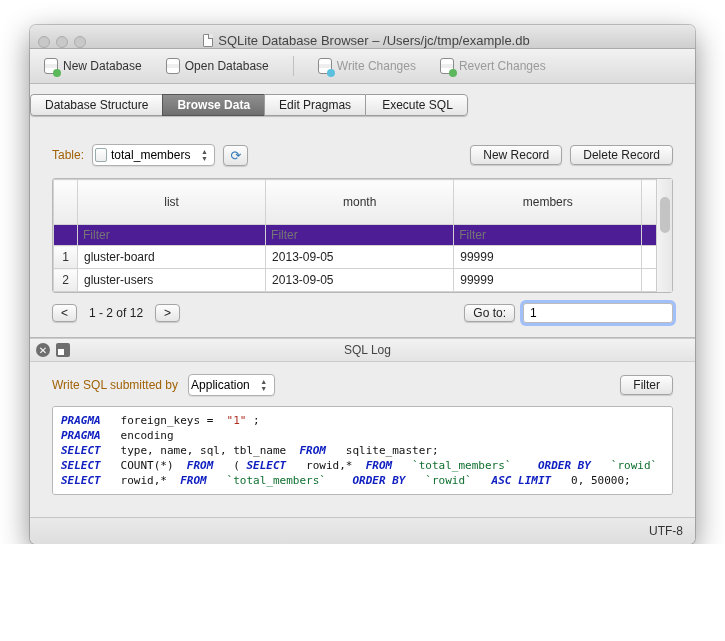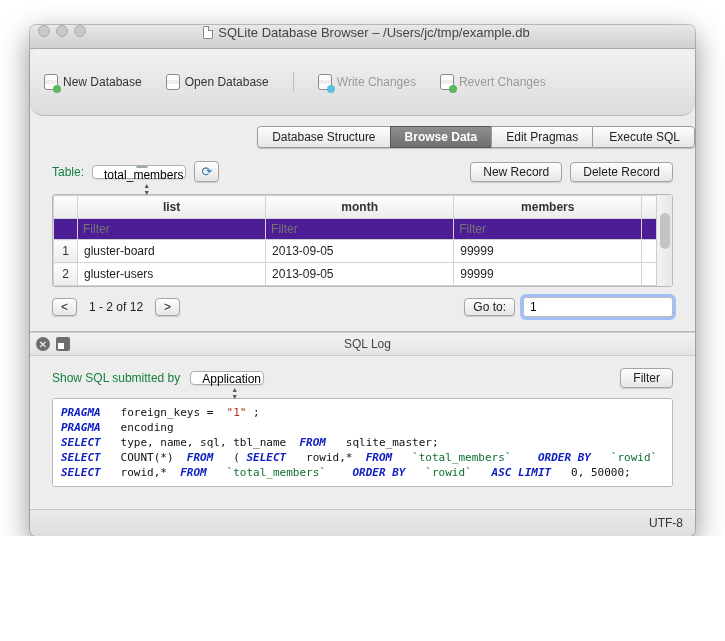--- a/index.html
+++ b/index.html
@@ -4,71 +4,71 @@
 <style>
   * { box-sizing: border-box; margin: 0; padding: 0; }
   body { font-family: "Lucida Grande", Arial, sans-serif; font-size: 12px; background: #fff; }
   .window {
     width: 665px; margin: 25px auto 0; border-radius: 6px; overflow: hidden;
     box-shadow: 0 10px 30px rgba(0,0,0,0.45), 0 0 0 1px rgba(0,0,0,0.2);
     background: #ededed;
   }
   .titlebar {
     height: 24px; background: linear-gradient(#e8e8e8,#cfcfcf);
-    border-bottom: 1px solid #aaa; display: flex; align-items: flex-start; padding: 0 8px;
+    border-bottom: 1px solid #aaa; display: flex; align-items: flex-end; padding: 0 8px;
   }
   .tl-buttons { display: flex; gap: 6px; margin-right: 10px; }
   .tl-dot { width: 12px; height: 12px; border-radius: 50%; background: #c8c8c8; border: 1px solid #aaa; }
   .titlebar .title { flex: 1; text-align: center; color: #444; font-size: 13px; display: flex; justify-content: center; align-items: center; gap: 5px; margin-left: -50px;}
   .doc-icon { width: 10px; height: 13px; background:#fff; border:1px solid #888; border-radius:1px; position:relative;}
   .doc-icon::after{content:""; position:absolute; right:-1px; top:-1px; width:4px; height:4px; background:#e8e8e8; border-left:1px solid #888; border-bottom:1px solid #888;}
   .toolbar {
     background: linear-gradient(#f2f2f2,#dcdcdc); border-bottom:1px solid #b8b8b8;
-    padding: 25px 14px; display:flex; gap: 24px; border-radius: 14px;
+    padding: 9px 14px; display:flex; gap: 24px;
   }
   .tb-group { display:flex; gap:24px; }
   .tb-item { display:flex; align-items:center; gap:5px; color:#333; font-size:12px; cursor:default; }
   .tb-item.dis { color:#9a9a9a; }
   .db-icon { width:14px; height:16px; border-radius:3px; background: linear-gradient(#fff 0 33%, #eee 33% 66%, #fff 66%); border:1px solid #8a8a8a; position:relative;}
   .db-icon.green::after, .db-icon.plus::after, .db-icon.pen::after, .db-icon.rev::after {content:""; position:absolute;}
   .db-icon.plus::after{right:-4px; bottom:-4px; width:8px; height:8px; background:#5cb85c; border-radius:50%;}
   .db-icon.pen::after{right:-4px; bottom:-4px; width:8px; height:8px; background:#5bc0de; border-radius:50%;}
   .db-icon.rev::after{right:-4px; bottom:-4px; width:8px; height:8px; background:#5cb85c; border-radius:50%;}
   .sep { width:1px; background:#c0c0c0; margin: -2px 0; }
-  .tabbar { display:flex; justify-content:flex-end; margin: 10px 0 1px; }
+  .tabbar { display:flex; justify-content:flex-start; margin: 10px 0 16px; }
   .tabs { display:flex; border-radius:4px; overflow:hidden; box-shadow:0 1px 1px rgba(0,0,0,0.2);}
   .tab {
     padding: 3px 14px; background:linear-gradient(#fdfdfd,#e6e6e6);
     border:1px solid #9c9c9c; border-right:none; font-size:12px; color:#222;
   }
   .tab:last-child{border-right:1px solid #9c9c9c; border-radius:0 4px 4px 0;padding-left:16px;}
   .tab:first-child{border-radius:4px 0 0 4px;}
   .tab.active{ background:linear-gradient(#8f8f8f,#6f6f6f); color:#fff; border-color:#555;font-weight:bold;}
   .content { padding: 12px 22px 14px; }
   .row { display:flex; align-items:center; gap:8px; }
-  .label { color:#15803d; }
+  .label { color:#a16207; }
   .select {
     display:inline-flex; align-items:center; background:#fff; border:1px solid #b0b0b0;
-    border-radius:4px; height:14px; padding:0 2px 0 11px; box-shadow: inset 0 1px 0 #fff, 0 1px 1px rgba(0,0,0,0.08); flex-direction: column;
+    border-radius:4px; height:22px; padding:0 2px 0 2px; box-shadow: inset 0 1px 0 #fff, 0 1px 1px rgba(0,0,0,0.08);
   }
   .select .sel-ic { width:12px; height:14px; margin-right:4px; background:linear-gradient(#fff,#eee); border:1px solid #9aa; border-radius:2px;}
   .select .stepper { width:16px; display:flex; flex-direction:column; margin-left:6px;}
   .select .stepper span{ font-size:7px; line-height:7px; text-align:center; color:#555;}
   .btn {
     background:linear-gradient(#fdfdfd,#e6e6e6); border:1px solid #a5a5a5; border-radius:4px;
     padding:2px 12px; font-size:12px; box-shadow:0 1px 1px rgba(0,0,0,0.15); color:#222;
   }
   .btn.icon { padding:2px 6px;}
   .refresh { color:#337ab7; font-size:13px;}
   .spacer { flex:1; }
   .table-wrap { margin-top:12px; border:1px solid #b8b8b8; border-radius:3px; background:#fff; display:flex;}
   .table-inner{ flex:1; }
   .grid { width:100%; border-collapse:collapse; }
   .grid th, .grid td { border:1px solid #d2d2d2; font-size:12px; text-align:left;}
-  .grid thead th { background:linear-gradient(#fdfdfd,#ececec); padding:4px 6px; text-align:center; font-weight:bold; color:#333;}
+  .grid thead th { background:linear-gradient(#fdfdfd,#ececec); padding:15px 6px; text-align:center; font-weight:normal; color:#333;}
   .grid thead th.rownum{ width:24px;}
   .grid .filter-row td { padding:0; background:#4c1d95;}
   .grid .filter-row input { width:100%; border:none; padding:3px 5px; color:#aaa; font-size:12px; background:transparent;}
   .grid tbody td { padding:4px 6px; color:#222; }
   .grid tbody td.rownum { text-align:center; background:linear-gradient(#fdfdfd,#ececec); color:#333;}
   .rest-col { background:#fff;}
   .vscroll { width:16px; background:linear-gradient(90deg,#f3f3f3,#e7e7e7); border-left:1px solid #ccc; position:relative;}
   .vscroll .thumb { position:absolute; top:18px; left:3px; width:10px; height:36px; background:#c4c4c4; border-radius:5px;}
   .pager { display:flex; align-items:center; gap:8px; margin-top:10px;}
   .pager .btn { padding:1px 8px;}
@@ -214,21 +214,21 @@
     <div class="divider"></div>
 
     <div class="panel-title-row">
       <div class="x">✕</div>
       <div class="dock"></div>
       <div class="pt">SQL Log</div>
     </div>
 
     <div class="sql-panel">
       <div class="sql-row">
-        <span class="label">Show SQL submitted by</span>
+        <span class="label">Write SQL submitted by</span>
         <div class="select">
           <span>Application</span>
           <div class="stepper">
               <span>▲</span>
               <span>▼</span>
             </div>
         </div>
         <div class="spacer"></div>
         <button class="btn">Filter</button>
       </div>

